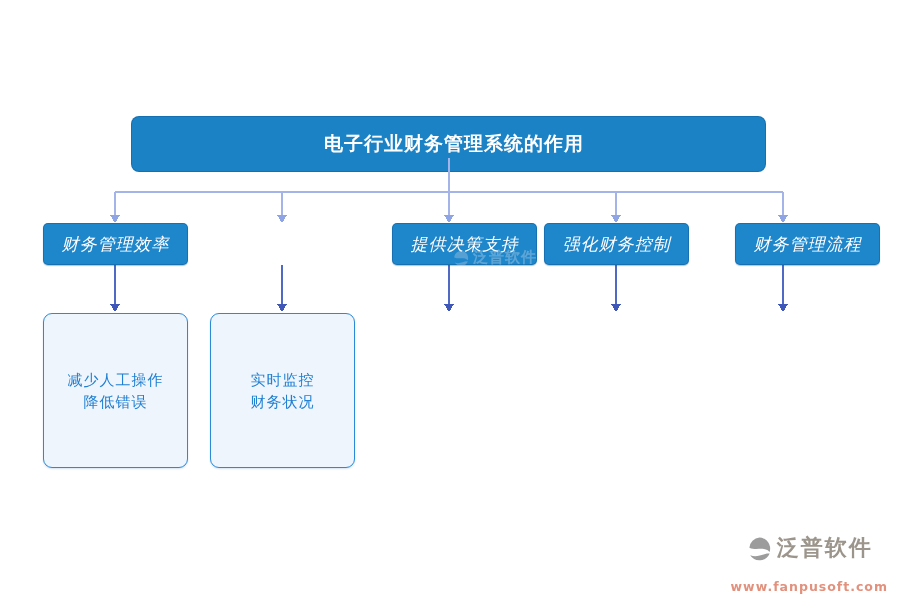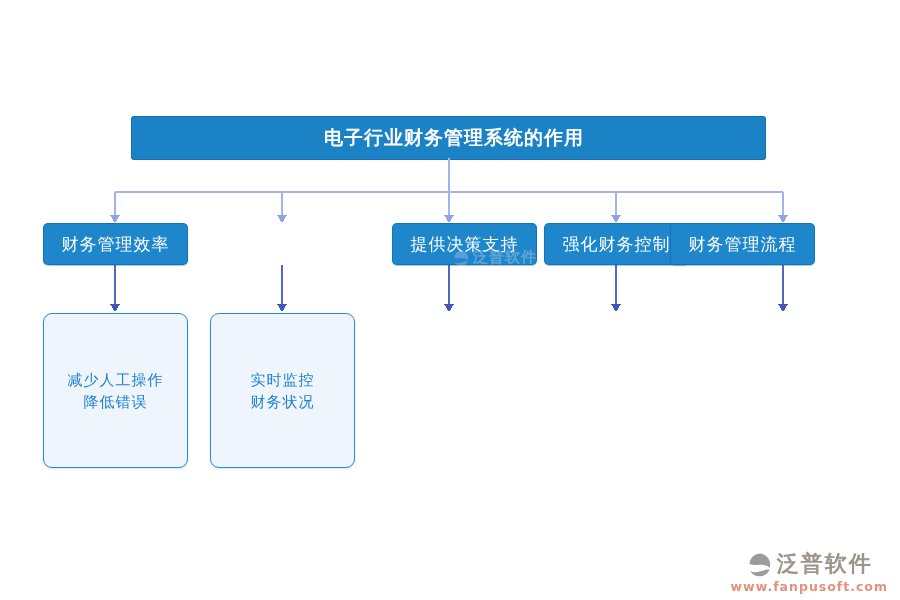--- a/index.html
+++ b/index.html
@@ -6,24 +6,24 @@
   body{
     width:900px;height:600px;
     background:#ffffff;
     font-family:"DejaVu Sans","Liberation Sans",sans-serif;
     position:relative;overflow:hidden;
   }
   .stage{position:absolute;inset:0;width:900px;height:600px;}
 
   
   .banner{
-    position:absolute;left:131px;top:116px;width:635px;height:44px;
+    position:absolute;left:131px;top:116px;width:635px;height:56px;
     background:var(--banner-blue,#1b82c5);
     border:1px solid rgba(10,80,140,.35);
-    border-radius:3px;
+    border-radius:8px;
     display:flex;align-items:center;justify-content:center;
     color:#ffffff;font-size:19px;font-weight:bold;letter-spacing:1px;
     box-sizing:border-box;
     padding-left:11px;
   }
 
   
   .connectors{position:absolute;left:0;top:0;width:900px;height:600px;pointer-events:none;}
   .lv1-line{stroke:var(--connector-light,#a4b4e9);stroke-width:2;fill:none;}
   .lv1-arrow{fill:var(--connector-light-arrow,#8ea4e4);}
@@ -33,22 +33,23 @@
   
   .branch{
     position:absolute;top:223px;width:145px;height:42px;
     background:var(--node-blue,#1e86cb);
     border:1px solid rgba(10,80,140,.4);
     border-radius:5px;
     display:flex;align-items:center;justify-content:center;
     color:#ffffff;font-size:17px;letter-spacing:1px;
     box-sizing:border-box;
     box-shadow:0 1px 1px rgba(20,90,150,.35);
+    font-style:italic;
   }
-  .c1{left:43px;}.c2{left:210px;}.c3{left:392px;}.c4{left:544px;}.c5{left:670px;}
+  .c1{left:43px;}.c2{left:210px;}.c3{left:392px;}.c4{left:544px;}.c5{left:735px;}
 
   
   .detail{
     position:absolute;top:313px;width:145px;height:155px;
     background:var(--detail-fill,#eef5fd);
     border:1px solid var(--detail-border,#2a8ad8);
     border-radius:9px;
     display:flex;align-items:center;justify-content:center;
     color:var(--detail-text,#2180d2);font-size:15px;line-height:22px;
     text-align:center;letter-spacing:1px;
@@ -74,21 +75,21 @@
     position:absolute;right:12px;bottom:6px;
     display:flex;flex-direction:column;align-items:center;
   }
   .logo-row{display:flex;align-items:center;gap:4px;}
   .logo-row svg{width:27px;height:27px;}
   .logo-brand{
     color:var(--logo-grey,#9c958b);font-size:22px;font-weight:bold;letter-spacing:2px;
   }
   .logo-url{
     color:var(--logo-url-color,#e2917d);font-size:12.5px;font-weight:bold;
-    letter-spacing:1px;margin-top:0px;align-self:flex-end;
+    letter-spacing:1px;margin-top:16px;align-self:flex-end;
   }
 </style>
 </head>
 <body style="--banner-blue: #1b82c5; --node-blue: #1e86cb; --detail-fill: #eef5fd; --detail-border: #2a8ad8; --detail-text: #2180d2; --connector-light: #a4b4e9; --connector-light-arrow: #8ea4e4; --connector-dark: #5069c5; --connector-dark-arrow: #3f57b8; --logo-grey: #9c958b; --logo-url-color: #e2917d;">
 
 <div class="stage">
 
   <div class="banner">
     <span>电子行业财务管理系统的作用</span>
   </div>

